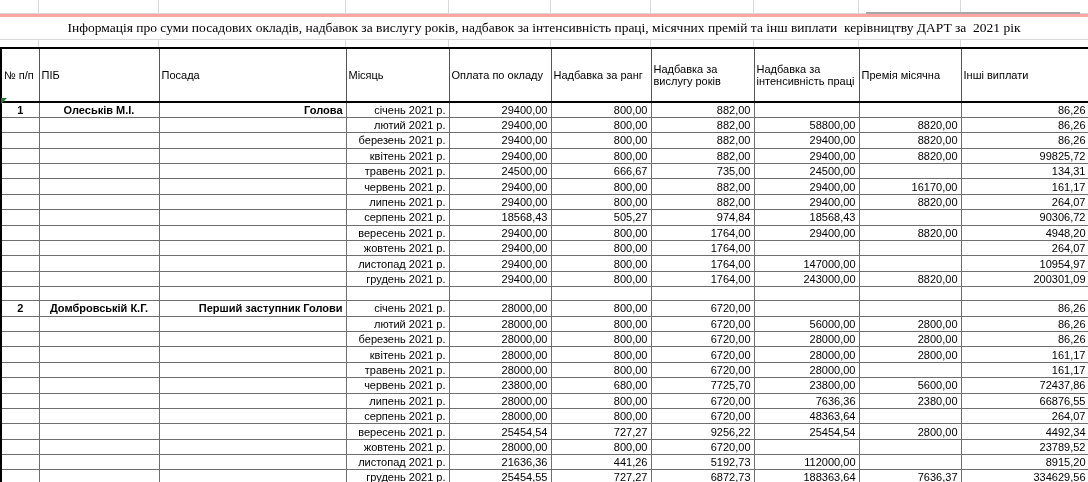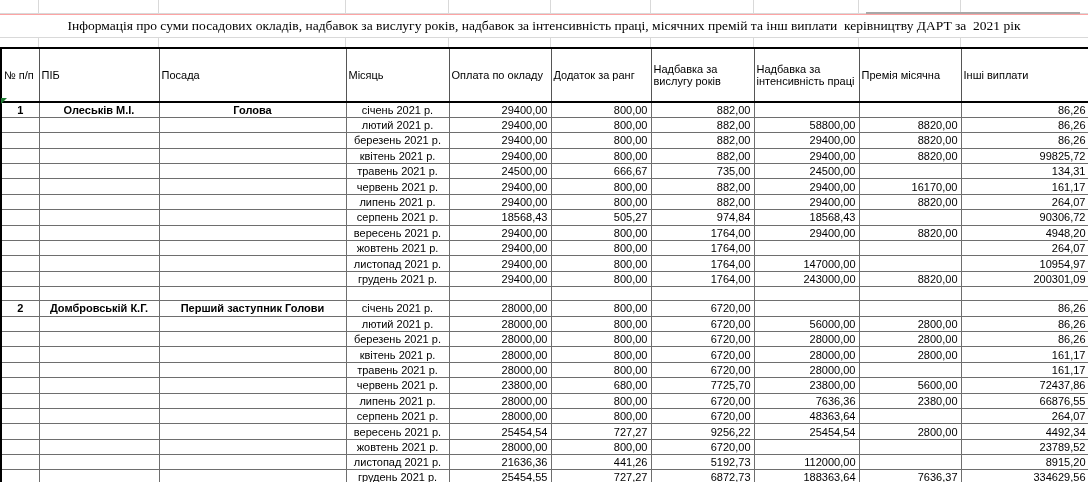--- a/index.html
+++ b/index.html
@@ -9,21 +9,21 @@
   }
   
   .vline{position:absolute; top:0; height:47px; width:1px; background:#d9d9d9;}
   .hline{position:absolute; left:0; width:1088px; height:1px; background:#d9d9d9;}
   
   #appendix{position:absolute; top:15px; left:762px; font-size:10px; white-space:nowrap;}
   #appendix-underline{position:absolute; top:12px; left:866px; width:214px; height:2px; background:#a8a8a8;}
   
   #title-row{
     position:absolute; top:14px; left:0; width:1088px; height:22px; background:#fff;
-    border-top:1px solid #fca5a5; border-bottom:1px solid #d9d9d9;
+    border-top:3px solid #fca5a5; border-bottom:1px solid #d9d9d9;
     display:flex; align-items:center; justify-content:center;
     font-family:"Liberation Serif", serif; font-size:13.5px; white-space:pre;
   }
   
   #tbl{
     position:absolute; top:47px; left:0; width:1088px;
     border-collapse:collapse; table-layout:fixed;
     font-size:11px; line-height:12px;
   }
   #tbl th{
@@ -33,21 +33,21 @@
   }
   #tbl td{
     border:1px solid #6e6e6e; padding:0 3px; overflow:hidden; white-space:nowrap;
     vertical-align:middle;
   }
   #tbl th:first-child, #tbl td:first-child{border-left:2px solid #000;}
   #tbl tbody tr:last-child td{border-bottom:2px solid #000;}
   tr.data{height:15.4px;}
   tr.sep{height:14px;}
   td.ctr{text-align:center;}
-  td.mon{text-align:center; padding-left:2px;margin-top:32px;}
+  td.mon{text-align:right; padding-left:2px;margin-top:32px;}
   td.num{text-align:right;}
   .b{font-weight:bold;}
   
   #corner-marker{
     position:absolute; top:98px; left:1px; width:0; height:0;
     border-top:6px solid #1f7a33; border-right:6px solid transparent;
   }
   
   #watermark{
     position:absolute; top:146px; left:220px; z-index:5;
@@ -91,21 +91,21 @@
         <col style="width:102px">
       <col style="width:128px">
     </colgroup>
     <thead>
       <tr>
         <th>№ п/п</th>
         <th>ПІБ</th>
         <th>Посада</th>
         <th>Місяць</th>
         <th>Оплата по окладу</th>
-        <th>Додаток за ранг</th>
+        <th>Надбавка за ранг</th>
         <th>Надбавка за вислугу років</th>
         <th>Надбавка за інтенсивність праці</th>
         <th>Премія місячна</th>
         <th>Інші виплати</th>
       </tr>
     </thead>
     <tbody id="tbody">
         <tr class="data">
           <td class="ctr b">1</td>
           <td class="ctr b">Олеськів М.І.</td>

